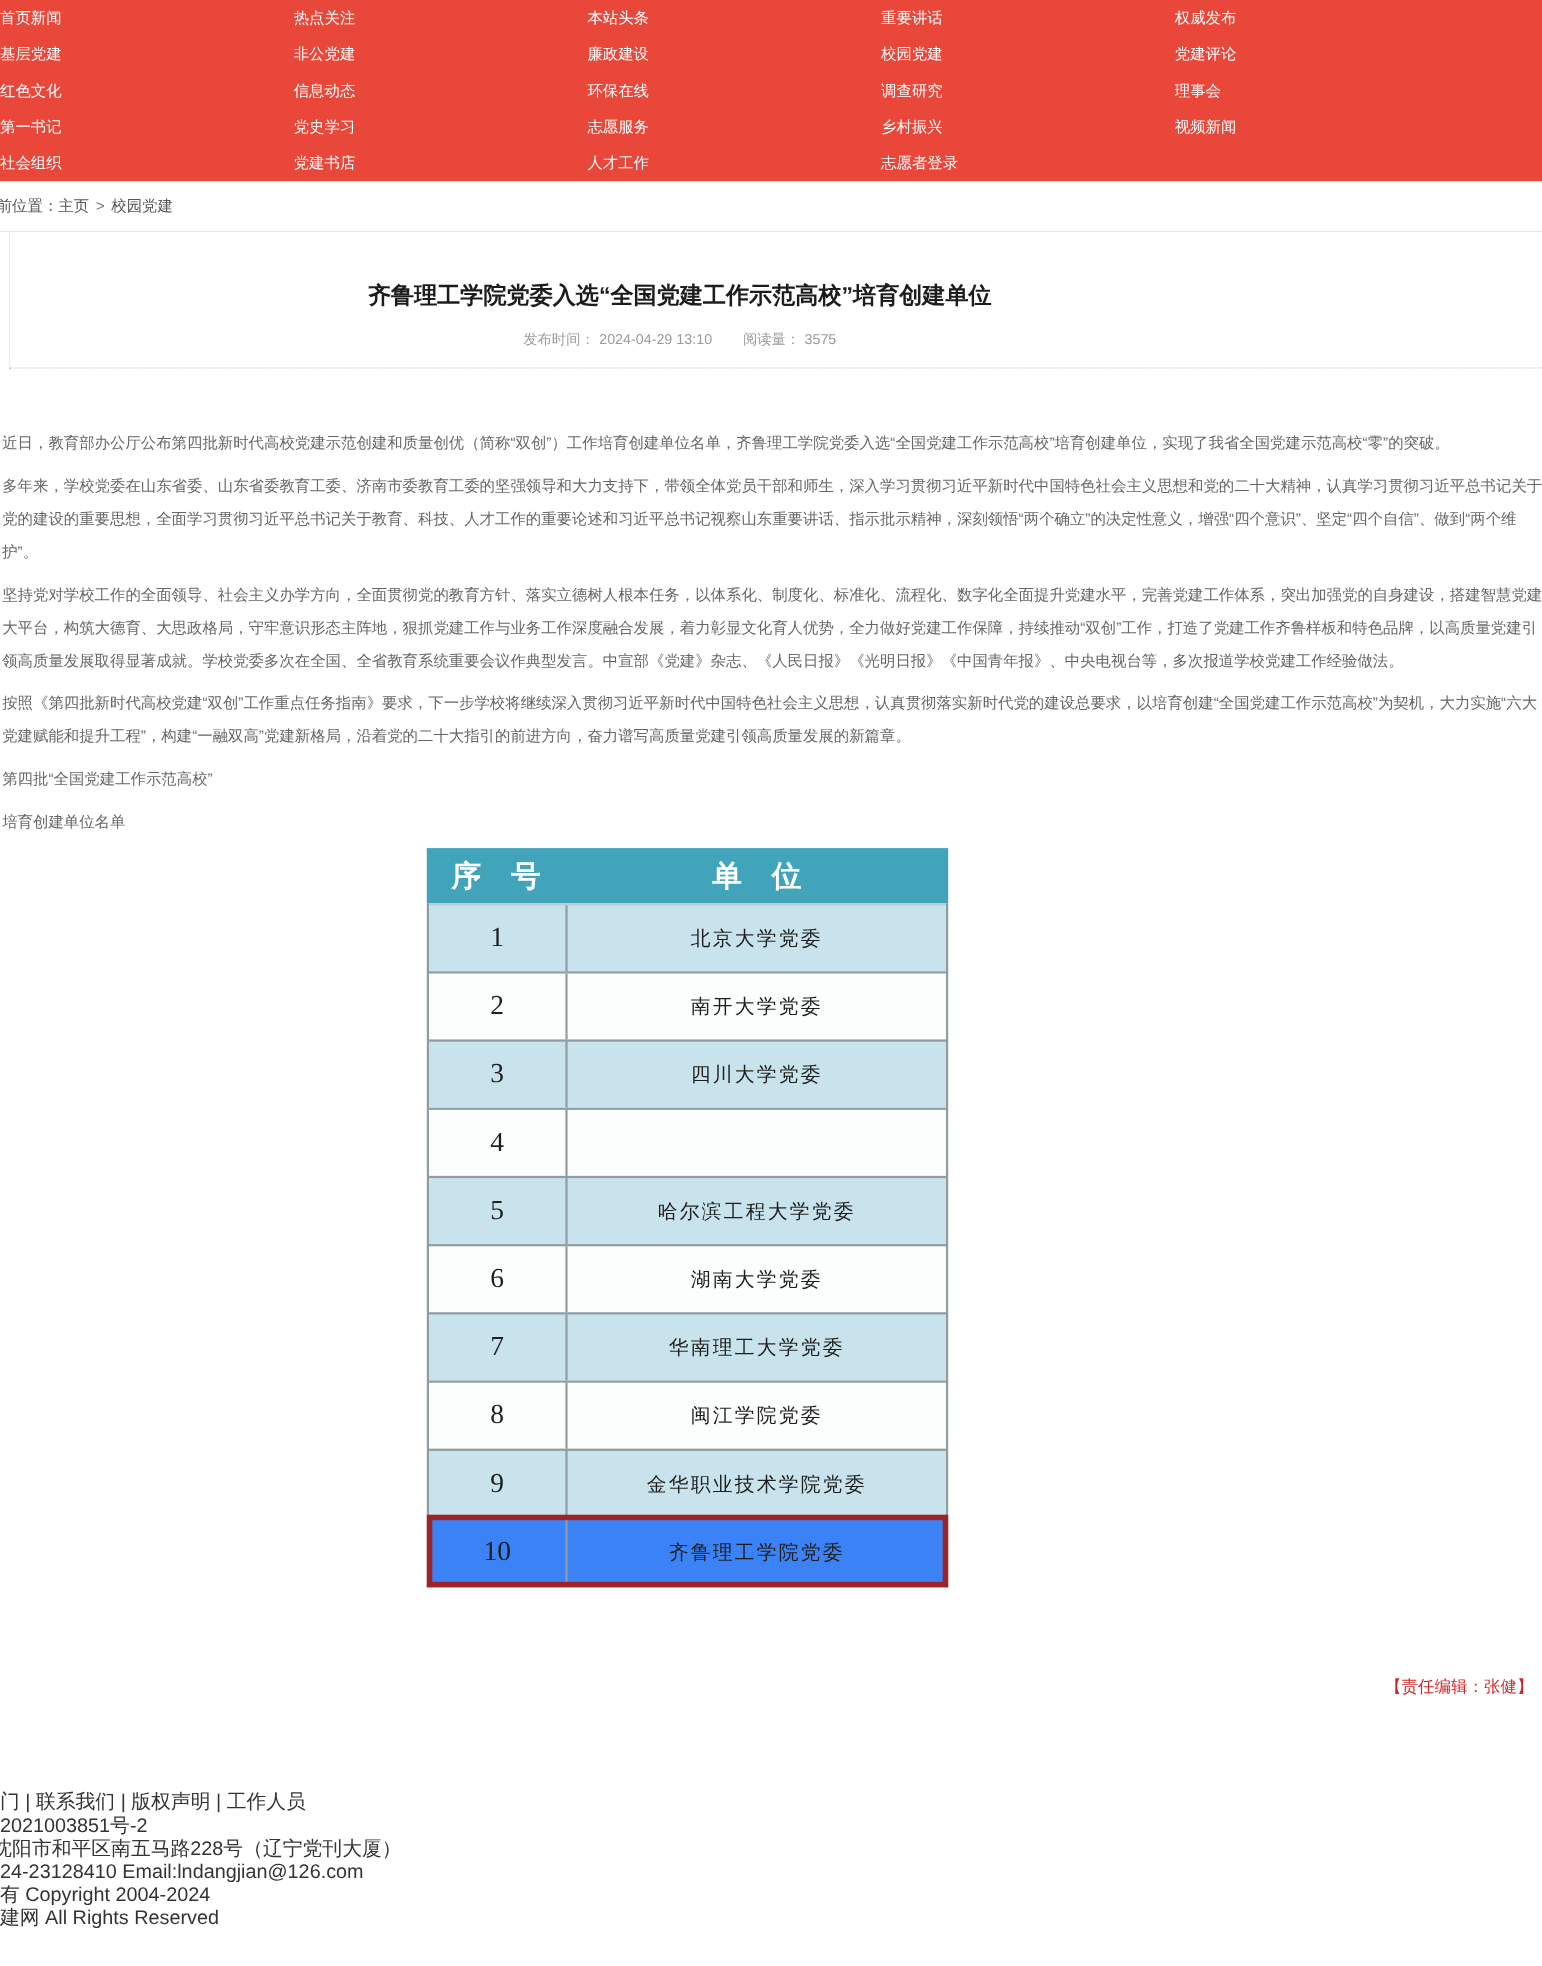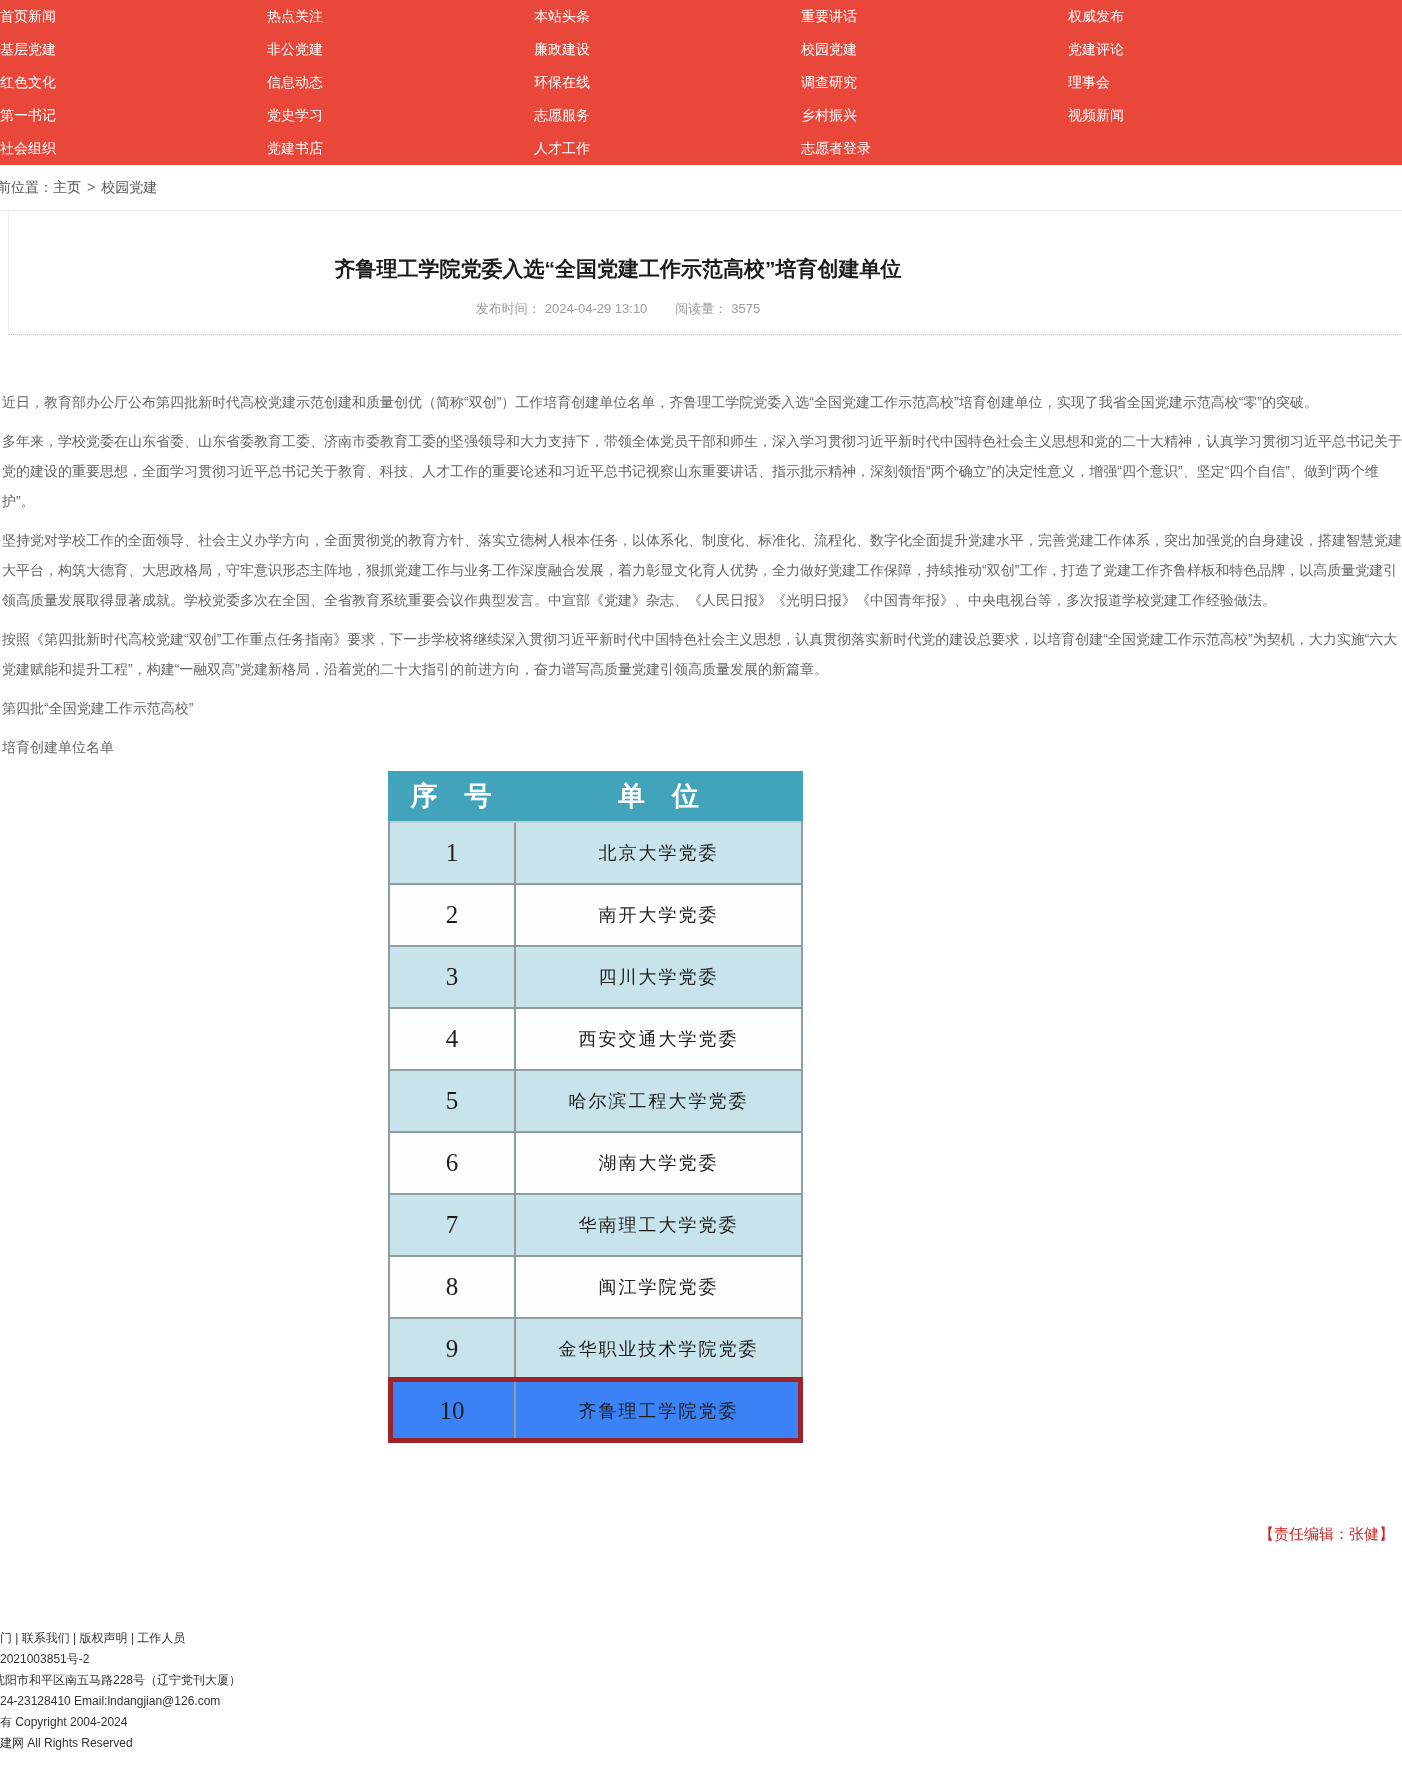--- a/index.html
+++ b/index.html
@@ -45,21 +45,21 @@
     width:1218px; text-align:center; margin-top:16px;
     font-size:13px; color:#9b9b9b; line-height:18px;
   }
   .article-meta .views-label { margin-left:28px;text-align:center; }
   .article-meta .mval { margin-left:4px; }
   
   .article-body { padding-top:52px; font-size:14px; color:#666; }
   .para { margin:0 0 9px 2px; }
   .tline { line-height:30px; white-space:nowrap; }
   
-  .unit-table { margin:4px 0 0 388px; width:415px; }
+  .unit-table { margin:4px 0 0 388px; width:474px; }
   .t-header {
     height:50px; background:#41a4bb; display:flex;
     font-family:"Liberation Serif","DejaVu Serif",serif;
     font-weight:bold; color:#fff; font-size:27px;
   }
   .t-header .th { display:flex; align-items:center; justify-content:center; }
   .t-rows { border:2px solid #8f9da1; border-top:none; }
   .t-row {
     height:62px; display:flex; border-top:2px solid #8f9da1;
     font-family:"Liberation Serif","DejaVu Serif",serif; color:#1e1e1e;
@@ -77,21 +77,21 @@
     background:#3b82f6;
     outline:5px solid #9e2328; outline-offset:-3px;
     position:relative; z-index:2;text-align:center;
   }
   
   .editor-line {
     margin-top:80px; text-align:right; padding-right:8px;
     font-size:15px; color:#d02525; line-height:21px;
   }
   
-  .site-footer { margin-top:84px; font-size:12px; color:#333; }
+  .site-footer { margin-top:84px; font-size:18px; color:#333; }
   .f-line { line-height:21px; white-space:nowrap; }
   .f-line.clip-left { margin-left:-7px; }
 </style>
 </head>
 <body>
 
 <div class="page">
 
   <nav class="topnav">
     <div class="nav-grid">
@@ -174,21 +174,20 @@
           <div class="t-row plain">
             <div class="td c1">2</div>
             <div class="td c2">南开大学党委</div>
           </div>
           <div class="t-row alt">
             <div class="td c1">3</div>
             <div class="td c2">四川大学党委</div>
           </div>
           <div class="t-row plain">
             <div class="td c1">4</div>
-            <div class="td c2">西安交通大学党委</div>
           </div>
           <div class="t-row alt">
             <div class="td c1">5</div>
             <div class="td c2">哈尔滨工程大学党委</div>
           </div>
           <div class="t-row plain">
             <div class="td c1">6</div>
             <div class="td c2">湖南大学党委</div>
           </div>
           <div class="t-row alt">

